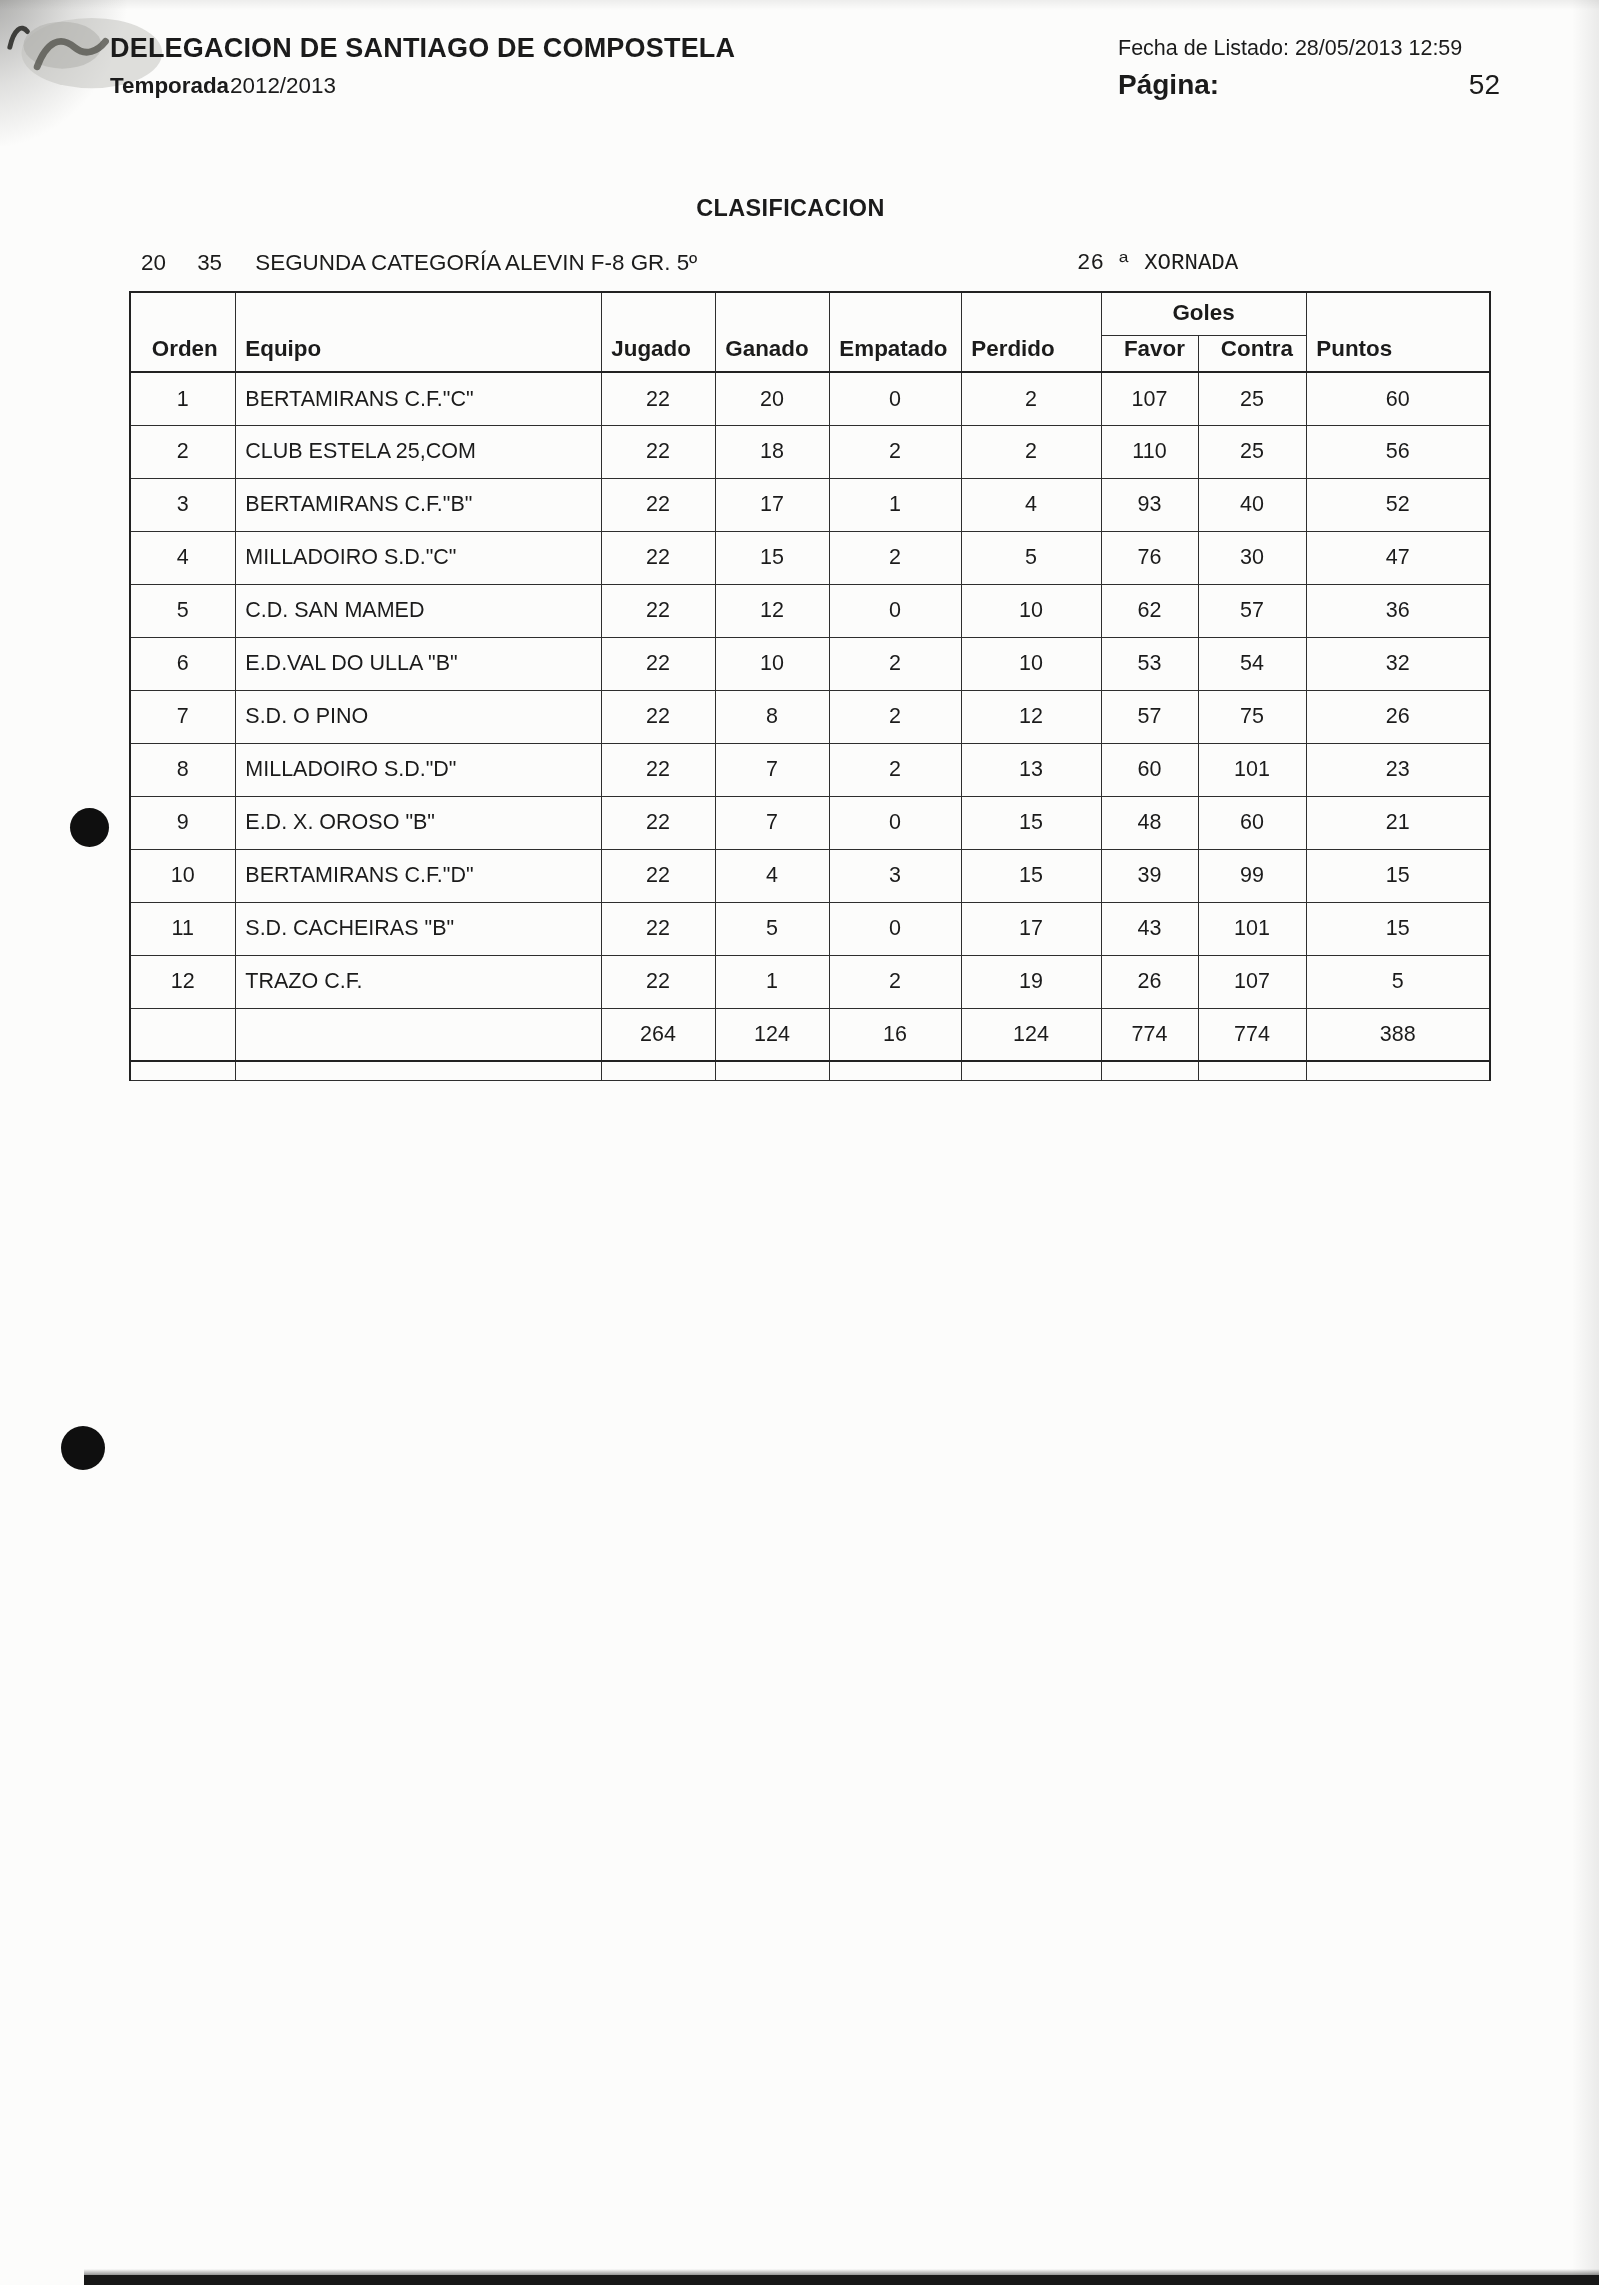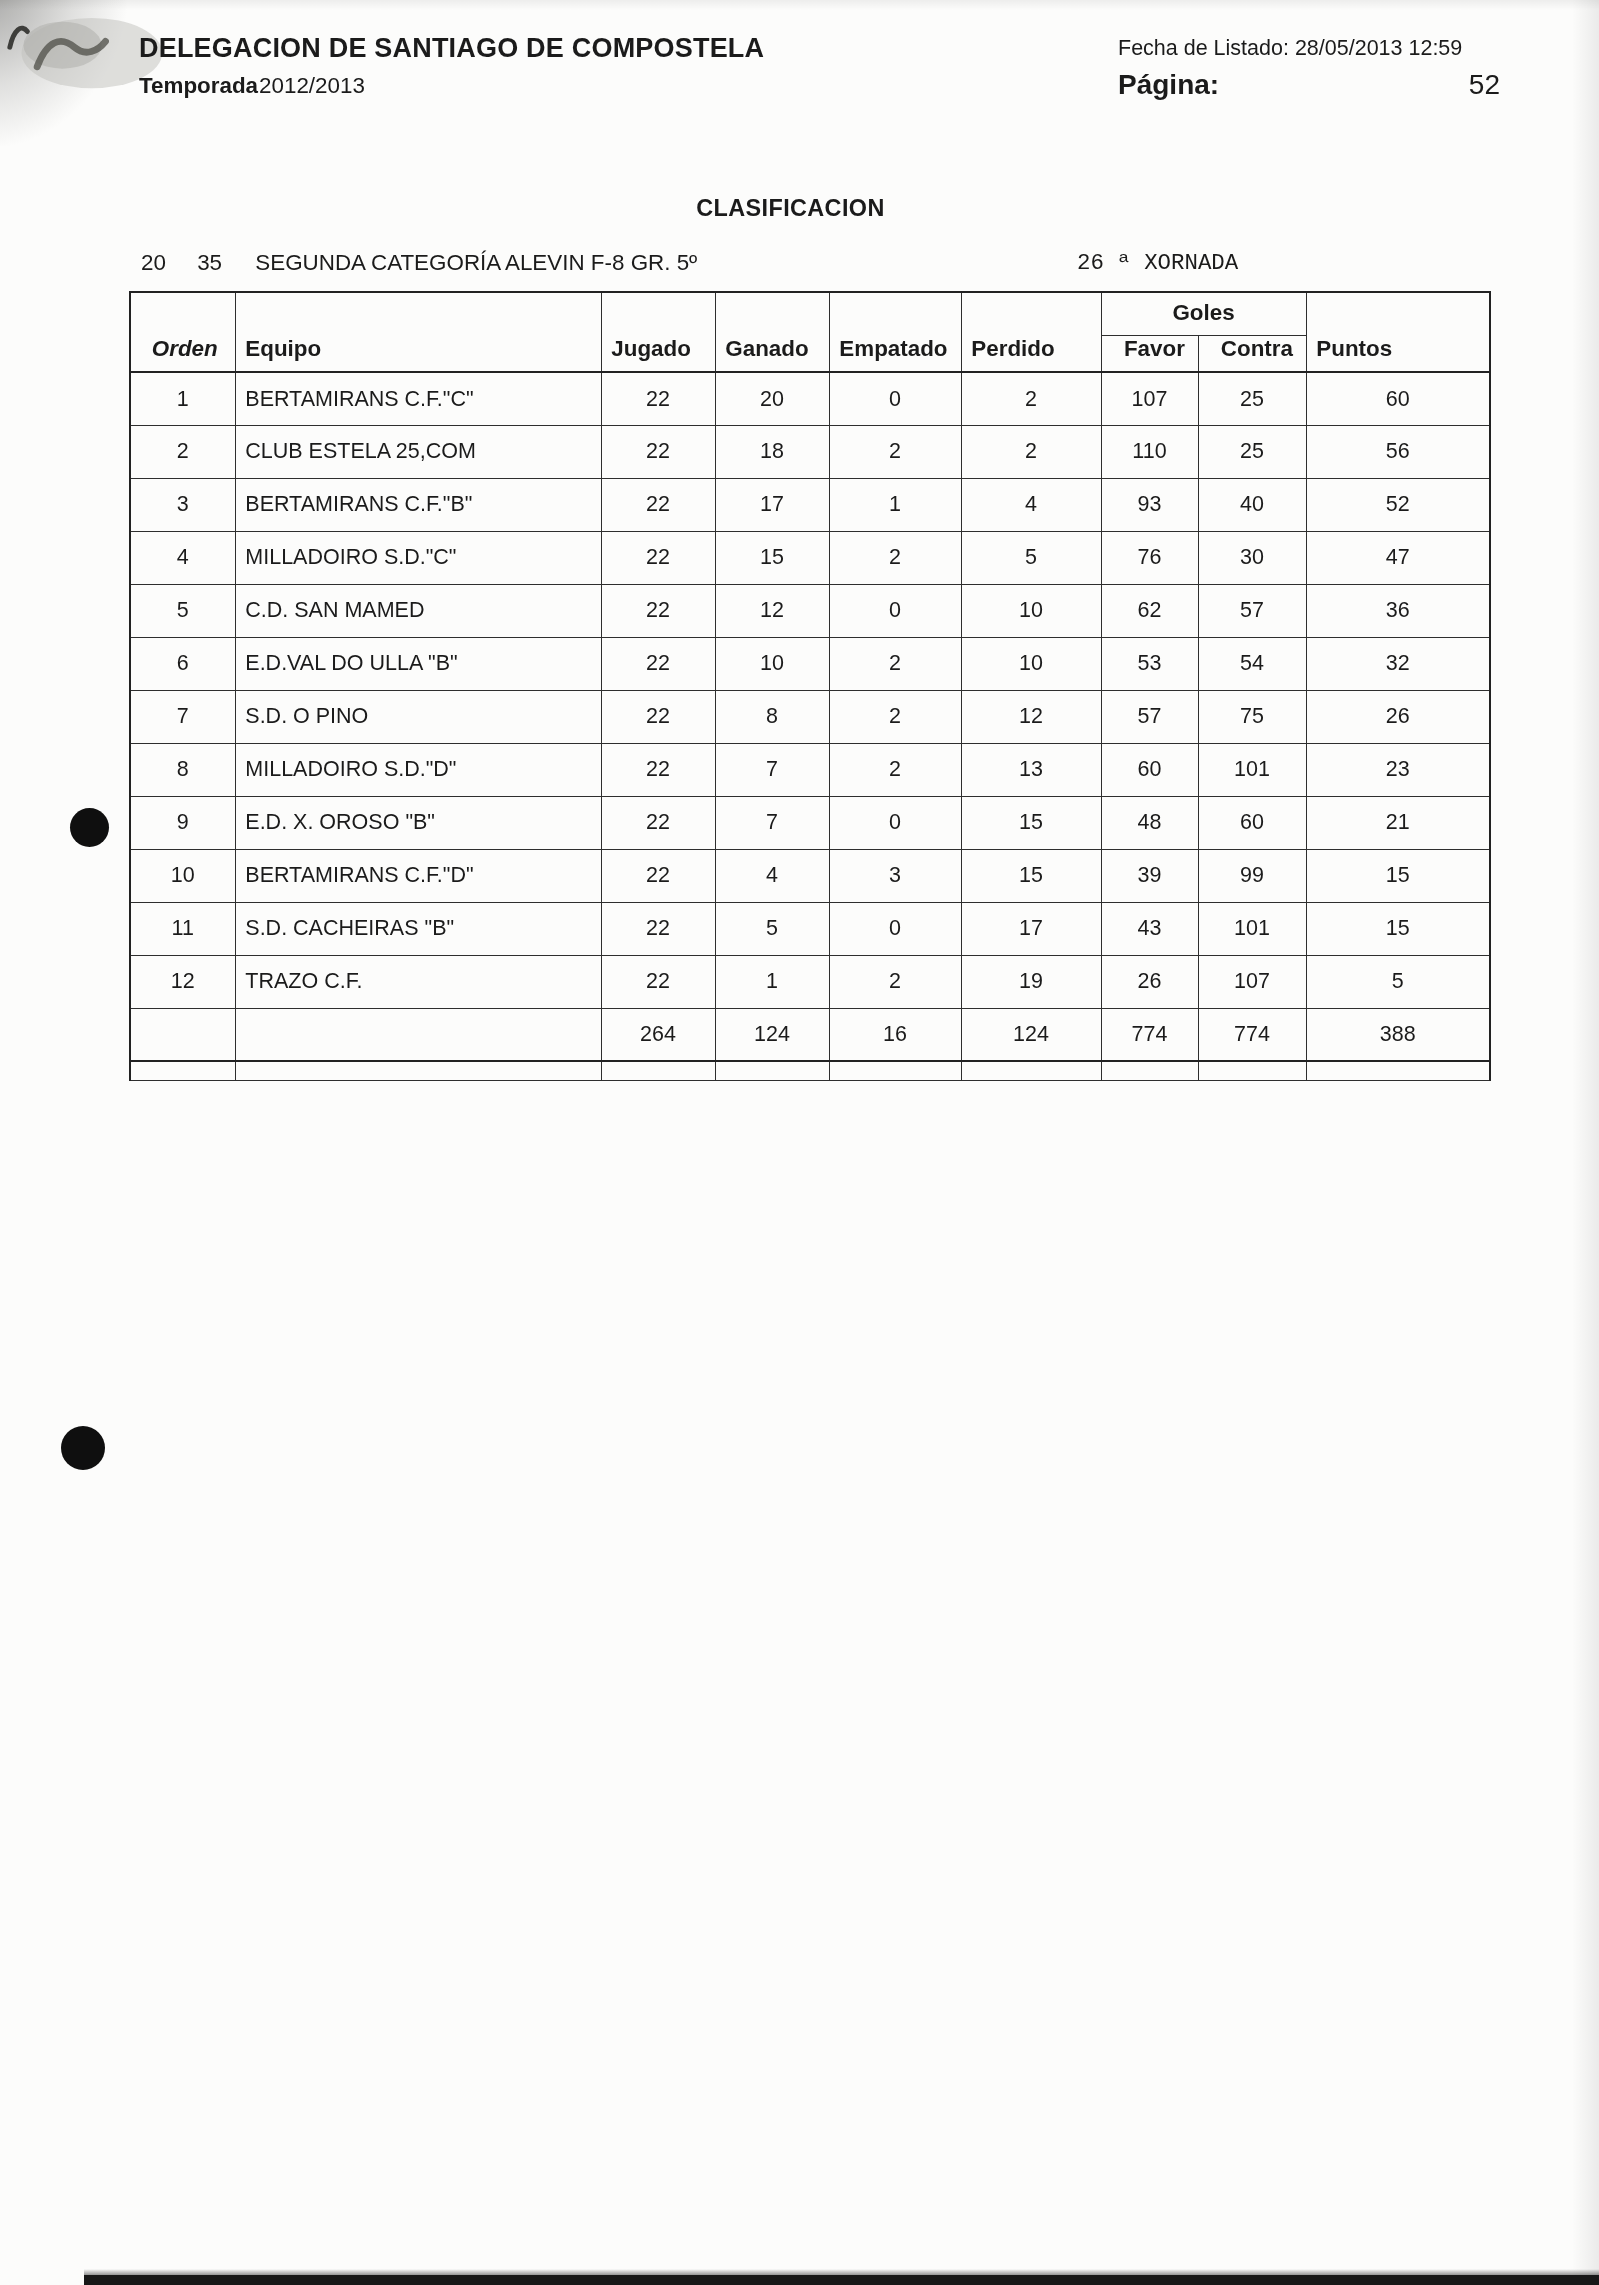--- a/index.html
+++ b/index.html
@@ -13,21 +13,21 @@
   .edge-top { position:absolute; left:0; top:0; right:0; height:9.8px; background:linear-gradient(to bottom, rgba(0,0,0,0.06), rgba(0,0,0,0)); }
   .edge-right { position:absolute; right:0; top:0; bottom:0; width:27px; background:linear-gradient(to right, rgba(0,0,0,0), rgba(0,0,0,0.07)); }
   .stamp { position:absolute; left:2px; top:7.8px; }
   .punch { position:absolute; border-radius:50%; background:#0f0f0f; }
   .punch-1 { left:70px; top:808px; width:39px; height:39px; }
   .punch-2 { left:61px; top:1426px; width:44px; height:44px; }
   .bottom-strip { position:absolute; left:84px; right:0; bottom:0; height:10.7px; background:#171717; }
   .bottom-strip-fade { position:absolute; left:84px; right:0; bottom:10.7px; height:5.9px; background:linear-gradient(to top, rgba(23,23,23,0.45), rgba(23,23,23,0)); }
 
   
-  .header-left { position:absolute; left:139px; top:33px; }
+  .header-left { position:absolute; left:110px; top:33px; }
   .org { font-size:27px; font-weight:bold; letter-spacing:0.2px; white-space:nowrap; }
   .season { margin-top:8.8px; font-size:22.4px; }
   .season .lbl { font-weight:bold; margin-right:1px; }
   .header-right { position:absolute; left:1118px; top:36px; width:382px; }
   .fecha { font-size:21.5px; white-space:nowrap; }
   .pagina { margin-top:7.8px; font-size:28px; display:flex; justify-content:space-between; }
   .pagina .lbl { font-weight:bold; }
 
   .title { position:absolute; top:195px; left:0; width:1581px; text-align:center; font-size:23.4px; font-weight:bold; letter-spacing:0.4px; }
 
@@ -35,21 +35,21 @@
   .category .code2 { margin-left:25px; }
   .category .name { margin-left:27px; }
   .jornada { position:absolute; top:250px; left:1077px; font-size:22.4px; white-space:nowrap;font-family:Liberation Mono, monospace; }
 
   
   table.standings { position:absolute; left:129px; top:291px; width:1360px;
     border-collapse:collapse; table-layout:fixed;
     border:2px solid #222; border-bottom-width:1px; }
   .standings th, .standings td { border:1px solid #2e2e2e; overflow:hidden; white-space:nowrap; }
   .standings thead th { font-size:22.4px; font-weight:bold; text-align:left; vertical-align:bottom; padding:0 0 9.8px 9.8px; }
-  .standings thead th.th-orden { text-align:center; padding-left:4px;font-style:italic; }
+  .standings thead th.th-orden { text-align:center; padding-left:4px; }
   .standings thead th.th-goles { text-align:center; vertical-align:middle; height:43px; padding:3.9px 0 5.9px 0; border-bottom:1px solid #2e2e2e; }
   .standings thead th.th-rowspan, .standings thead th.th-sub { border-bottom:2.9px solid #222; }
   .standings thead tr.sub-row th { height:30px;text-align:center; }
   .standings tbody td { height:53px; font-size:21.5px; text-align:center; }
   .standings tbody td.cell-equipo { text-align:left; padding-left:9.8px; }
   .standings .totals-row td { height:53px; font-size:21.5px; text-align:center; border-bottom:2.9px solid #222; }
   .standings .stub-row td { height:19.5px; }
 </style>
 </head>
 <body>

